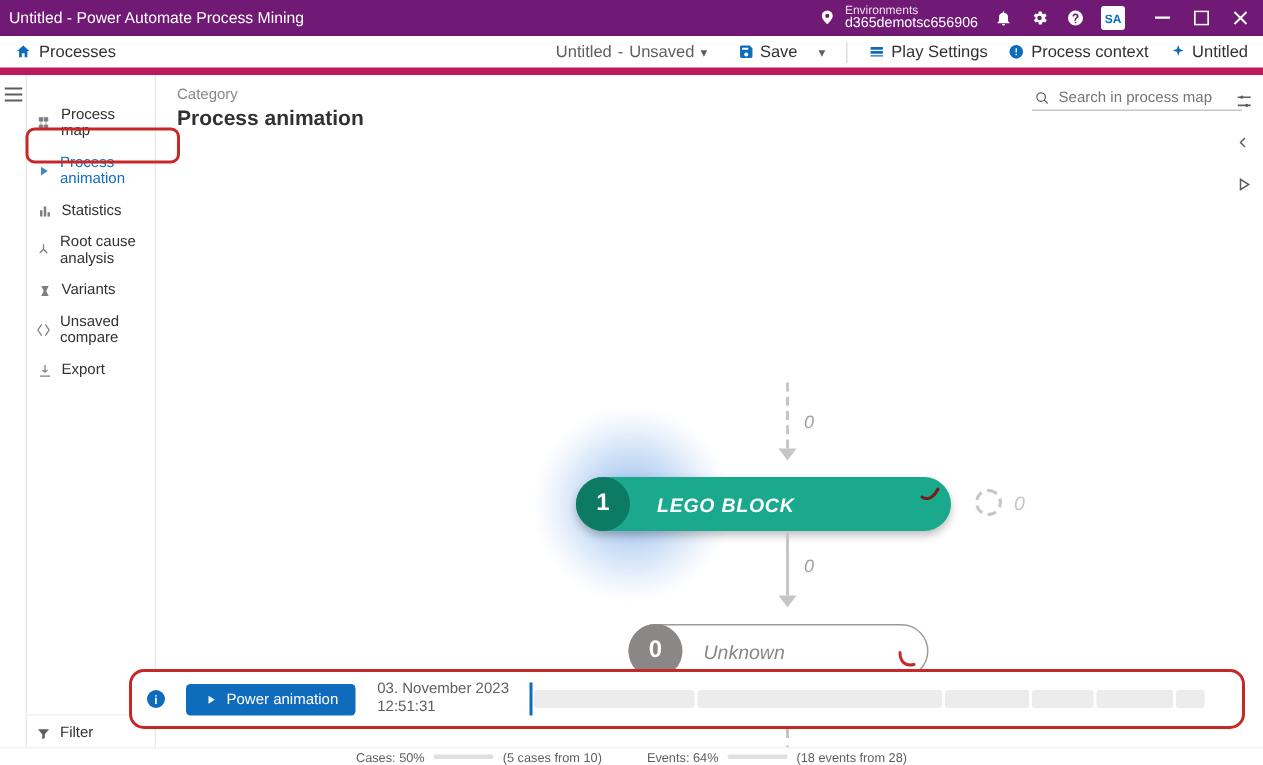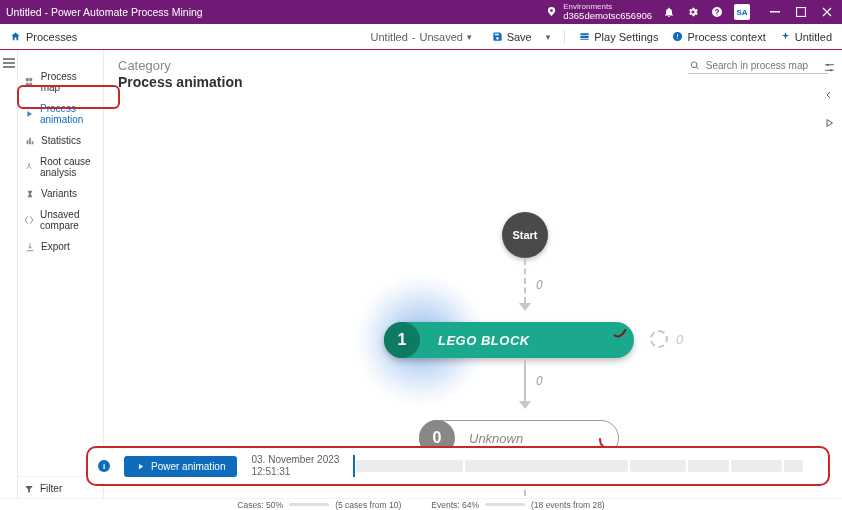--- a/index.html
+++ b/index.html
@@ -14,21 +14,21 @@
   .env-block .env-text { display: flex; flex-direction: column; line-height: 1.05; }
   .env-label { font-size: 8px; opacity: .85; }
   .env-name { font-size: 9.5px; }
   .title-icons { display: flex; gap: 10px; align-items: center; margin-right: 10px; }
   .title-icons .ticon { width: 14px; height: 14px; display: flex; align-items: center; justify-content: center; cursor: pointer; }
   .avatar { width: 16px; height: 16px; background: #fff; color: #0f6cbd; font-size: 8px; font-weight: 600; border-radius: 2px; display: flex; align-items: center; justify-content: center; }
   .win-controls { display: flex; gap: 8px; margin-left: 6px; }
   .win-controls .wbtn { width: 18px; height: 18px; display: flex; align-items: center; justify-content: center; cursor: pointer; }
 
   
-  .crumb-row { height: 26px; border-bottom: 1px solid #be185d; display: flex; align-items: center; padding: 0 10px; font-size: 11px; }
+  .crumb-row { height: 26px; border-bottom: 5px solid #be185d; display: flex; align-items: center; padding: 0 10px; font-size: 11px; }
   .crumb-row .home { display: flex; align-items: center; gap: 5px; cursor: pointer; }
   .crumb-row .center { position: absolute; left: 50%; transform: translateX(-50%); display: flex; align-items: center; gap: 4px; color: #605e5c; }
   .chev { font-size: 9px; color: #605e5c; }
   .crumb-row .actions { margin-left: auto; display: flex; align-items: center; gap: 14px; color: #323130; }
   .crumb-row .actions .actbtn { display: flex; align-items: center; gap: 4px; cursor: pointer; }
   .crumb-row .actions .sep { width: 1px; height: 14px; background: #e1dfdd; }
 
   
   .main { display: flex; height: calc(510px - 24px - 26px - 12px); position: relative; }
 
@@ -39,21 +39,21 @@
   
   .sidenav { width: 86px; border-right: 1px solid #edebe9; display: flex; flex-direction: column; padding-top: 16px; position: relative; }
   .nav-item { display: flex; align-items: center; gap: 6px; padding: 5px 6px; font-size: 10px; cursor: pointer; color: #323130; }
   .nav-item .nicon { width: 11px; display: flex; justify-content: center; opacity: .8; }
   .nav-sel-box { position: absolute; border: 2.5px solid #c62828; border-radius: 6px; left: -1px; top: 35px; width: 103px; height: 24px; pointer-events: none; }
   .filter-row { margin-top: auto; padding: 6px 6px 4px; display:flex; align-items:center; gap:6px; font-size:10px; border-top:1px solid #f3f2f1;}
 
   
   .canvas-wrap { flex: 1; position: relative; display: flex; flex-direction: column; }
   .canvas-head { display: flex; align-items: flex-start; padding: 8px 14px 4px; }
-  .cat-label { font-size: 13px; color: #8a8886; }
+  .cat-label { font-size: 10px; color: #8a8886; }
   .page-title { font-size: 14px; font-weight: 600; margin-top: 1px; }
   .search-wrap { margin-left: auto; display: flex; align-items: center; gap: 6px; border-bottom: 1px solid #c8c6c4; padding: 2px 2px; width: 140px; }
   .search-wrap input { border: none; outline: none; font-size: 10px; width: 100%; background: transparent; color:#323130;}
   .right-tools { display:flex; flex-direction:column; gap:14px; position:absolute; right:6px; top:10px; }
   .right-tools .rtool { width:14px; height:14px; cursor:pointer; display:flex; align-items:center; justify-content:center; color:#605e5c; }
 
   .diagram { flex:1; position:relative; overflow:hidden; }
 
   
   .start-node { position:absolute; top:118px; left:398px; width:46px; height:46px; border-radius:50%; background:#4a4a4a; color:#fff; display:flex; align-items:center; justify-content:center; font-size:11px; font-weight:600; box-shadow:0 2px 5px rgba(0,0,0,.25);}
@@ -304,23 +304,20 @@
           </svg>
         </span>
       <span class="rtool">
           <svg width="12" height="12" viewBox="0 0 24 24">
             <path fill="none" stroke="#605e5c" stroke-width="2" d="M8 5v14l11-7z"></path>
           </svg>
         </span>
     </div>
 
     <div class="diagram">
-      <div class="start-node">
-          <span>Start</span>
-        </div>
 
       <div class="vline dashed" style="top:165px; height:44px;"></div>
       <div class="arrowhead" style="top:209px;"></div>
       <div class="edge-label" style="top:184px; left:432px;">0</div>
 
       <div class="lego-wrap">
         <div class="halo"></div>
         <div class="lego">
           <span class="count">1</span>
           <span class="label">LEGO BLOCK</span>

